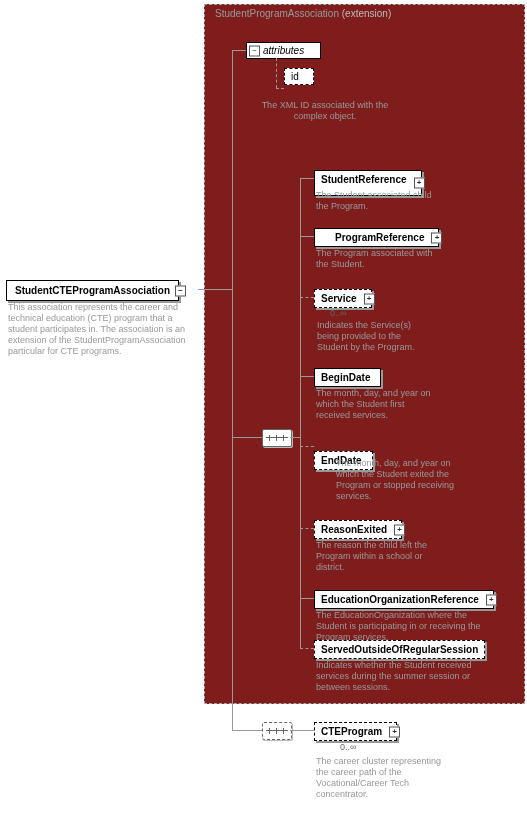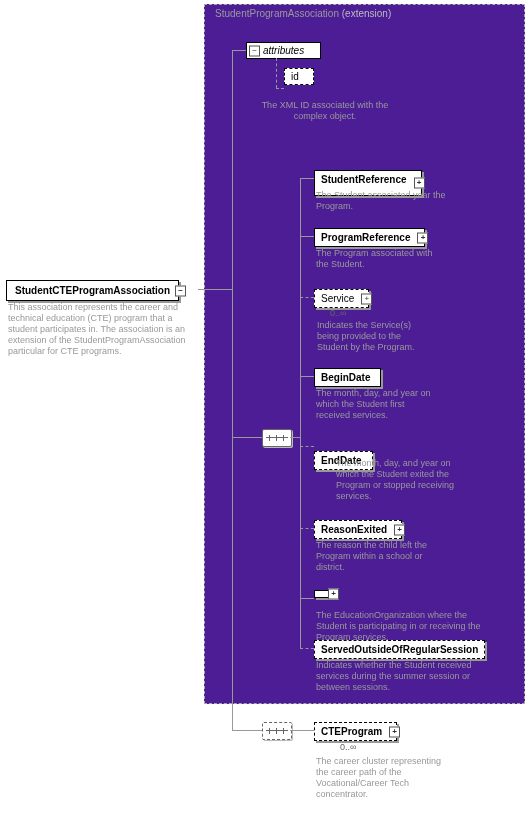--- a/index.html
+++ b/index.html
@@ -9,21 +9,21 @@
     height: 817px;
     background: #fff;
     font-family: Arial, Helvetica, sans-serif;
     font-size: 10px;
     position: relative;
     overflow: hidden;
   }
   .extension {
     position: absolute;
     border: 1px dashed #aaa;
-    background: #4c1d95;
+    background: #7f1d1d;
     box-sizing: border-box;
   }
   .ext-title {
     position: absolute;
     top: 3px; left: 10px;
     color: #999;
     font-size: 10px;
   }
   .node-box {
     position: absolute;
@@ -131,31 +131,31 @@
 </div>
 
 <div class="vline" style="left:300px; top:178px; height:470px;"></div>
 <div class="hline" style="left:290px; top:437px; width:10px;"></div>
 
 <div class="hline" style="left:300px; top:178px; width:14px;"></div>
 <div class="node-box shadow" style="left:314px; top:170px; font-weight:bold; padding:3px 14px 10px 6px;">
   <span>StudentReference</span>
   <div class="toggle">+</div>
 </div>
-<div class="desc" style="left:316px; top:190px; width:130px;">The Student associated year the Program.</div>
+<div class="desc" style="left:316px; top:190px; width:130px;">The Student associated child the Program.</div>
 
 <div class="hline" style="left:300px; top:236px; width:14px;"></div>
-<div class="node-box shadow" style="left:314px; top:228px; font-weight:bold; padding:3px 14px 3px 6px;">
+<div class="node-box shadow" style="left:314px; top:228px; font-weight:bold; padding:3px 14px 3px 20px;">
   <span>ProgramReference</span>
   <div class="toggle">+</div>
 </div>
 <div class="desc" style="left:316px; top:248px; width:130px;">The Program associated with the Student.</div>
 
 <div class="hline dashed" style="left:300px; top:297px; width:14px;"></div>
-<div class="node-box optional shadow" style="left:314px; top:289px; font-weight:normal; padding:3px 14px 3px 6px;">
+<div class="node-box optional shadow" style="left:314px; top:289px; font-weight:bold; padding:3px 14px 3px 6px;">
   <span>Service</span>
   <div class="toggle">+</div>
 </div>
 <div class="card" style="left:330px; top:308px;">0..∞</div>
 <div class="desc" style="left:317px; top:320px; width:115px;">Indicates the Service(s) being provided to the Student by the Program.</div>
 
 <div class="hline" style="left:300px; top:376px; width:14px;"></div>
 <div class="node-box shadow" style="left:314px; top:368px; font-weight:bold; padding:3px 10px 3px 6px;">
   <span>BeginDate</span>
 </div>
@@ -169,20 +169,21 @@
 
 <div class="hline dashed" style="left:300px; top:528px; width:14px;"></div>
 <div class="node-box optional shadow" style="left:314px; top:520px; font-weight:bold; padding:3px 14px 3px 6px;">
   <span>ReasonExited</span>
   <div class="toggle">+</div>
 </div>
 <div class="desc" style="left:316px; top:540px; width:125px;">The reason the child left the Program within a school or district.</div>
 
 <div class="hline" style="left:300px; top:598px; width:14px;"></div>
 <div class="node-box shadow" style="left:314px; top:590px; font-weight:bold; padding:3px 14px 3px 6px;">
+  <span>EducationOrganizationReference</span>
   <div class="toggle">+</div>
 </div>
 <div class="desc" style="left:316px; top:610px; width:180px;">The EducationOrganization where the Student is participating in or receiving the Program services.</div>
 
 <div class="hline dashed" style="left:300px; top:648px; width:14px;"></div>
 <div class="node-box optional shadow" style="left:314px; top:640px; font-weight:bold; padding:3px 6px;">
   <span>ServedOutsideOfRegularSession</span>
 </div>
 <div class="desc" style="left:316px; top:660px; width:190px;">Indicates whether the Student received services during the summer session or between sessions.</div>
 

